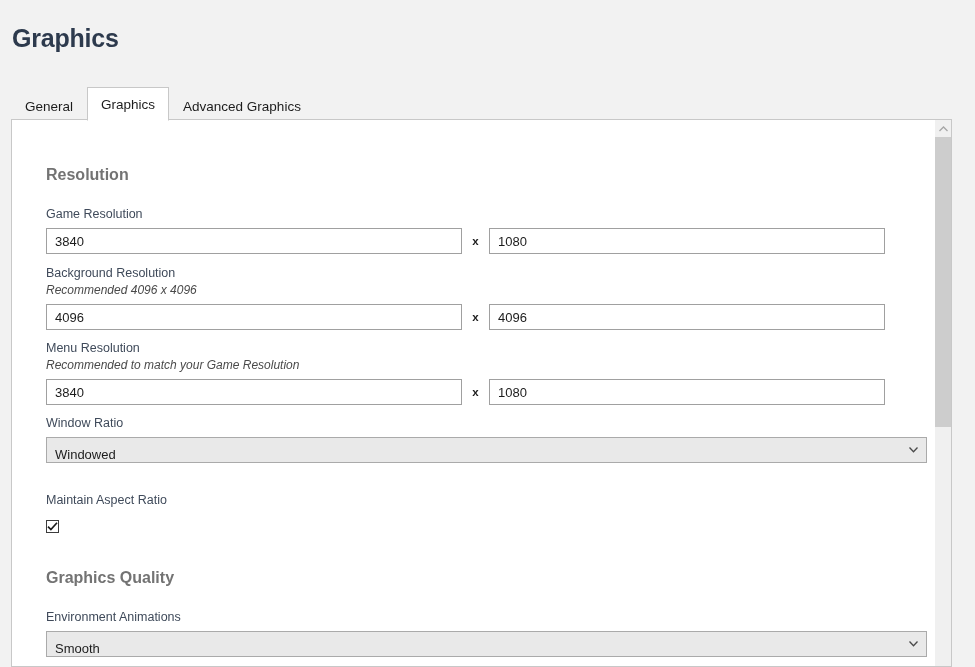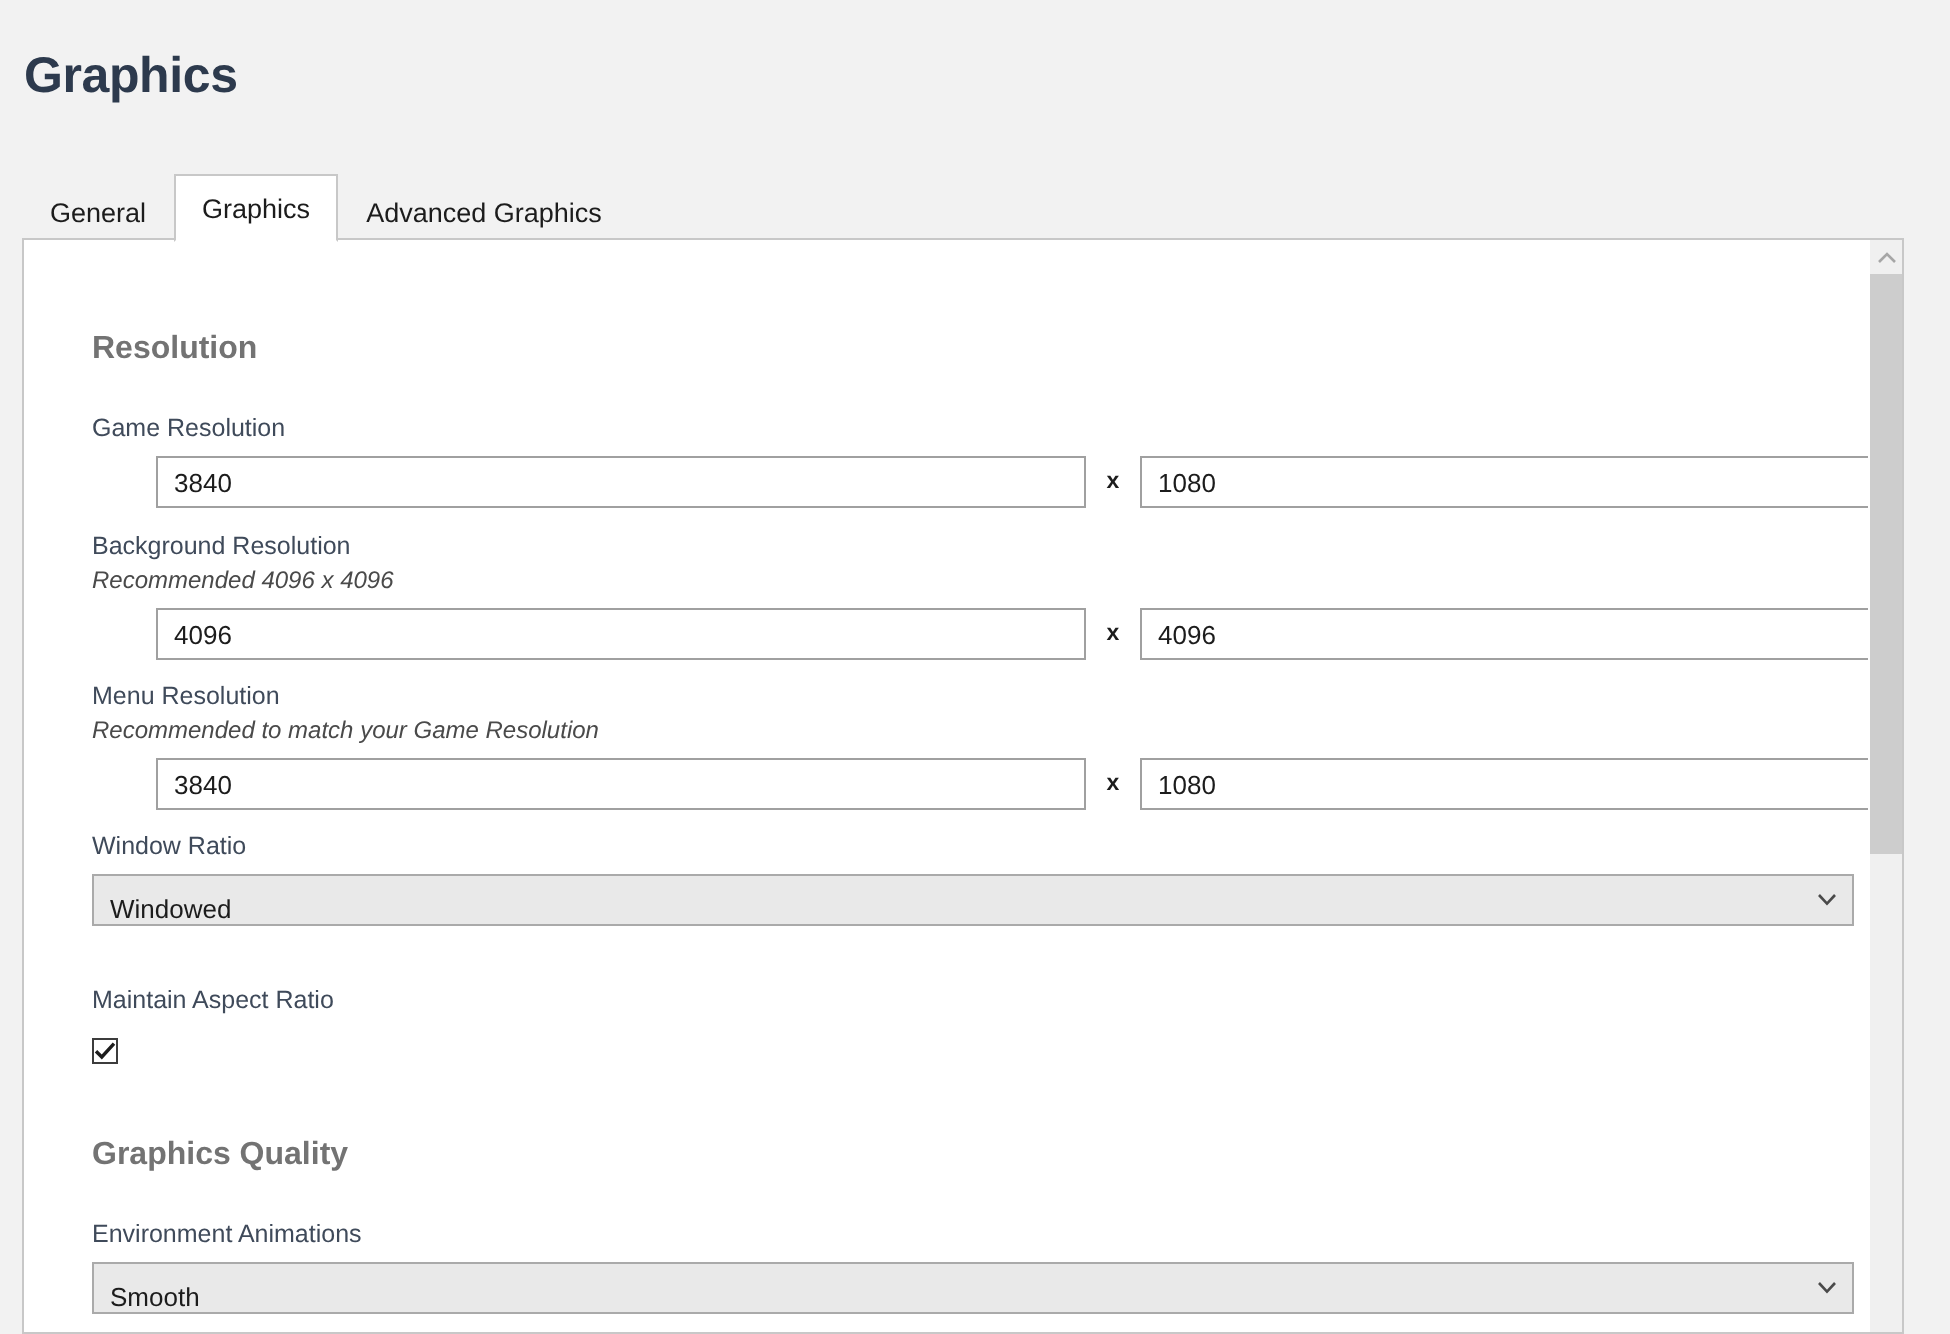--- a/index.html
+++ b/index.html
@@ -121,21 +121,21 @@
   .txt {
     height: 26px;
     background: #ffffff;
     border: 1px solid #a0a0a0;
     font-family: "Liberation Sans", sans-serif;
     font-size: 13px;
     color: #1c1c1c;
     padding: 0 8px;
     outline: none;
   }
-  .txt.left { width: 465px; margin-left: 32px; }
+  .txt.left { width: 416px; }
   .txt.right { width: 396px; }
   .xsep {
     width: 27px;
     text-align: center;
     font-size: 11.5px;
     font-weight: bold;
     color: #1c1c1c;
   }
 
   .sel {

